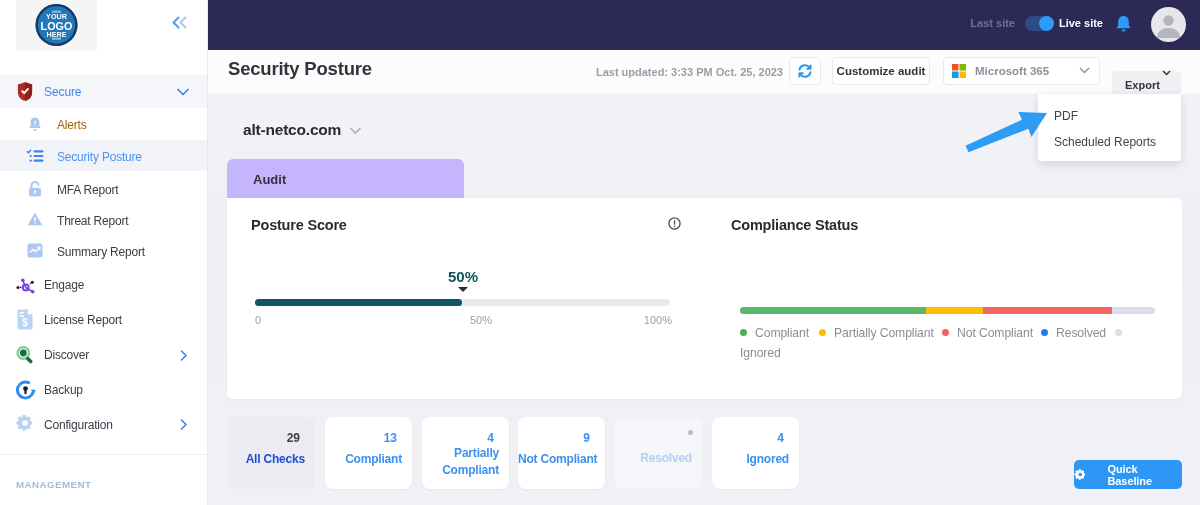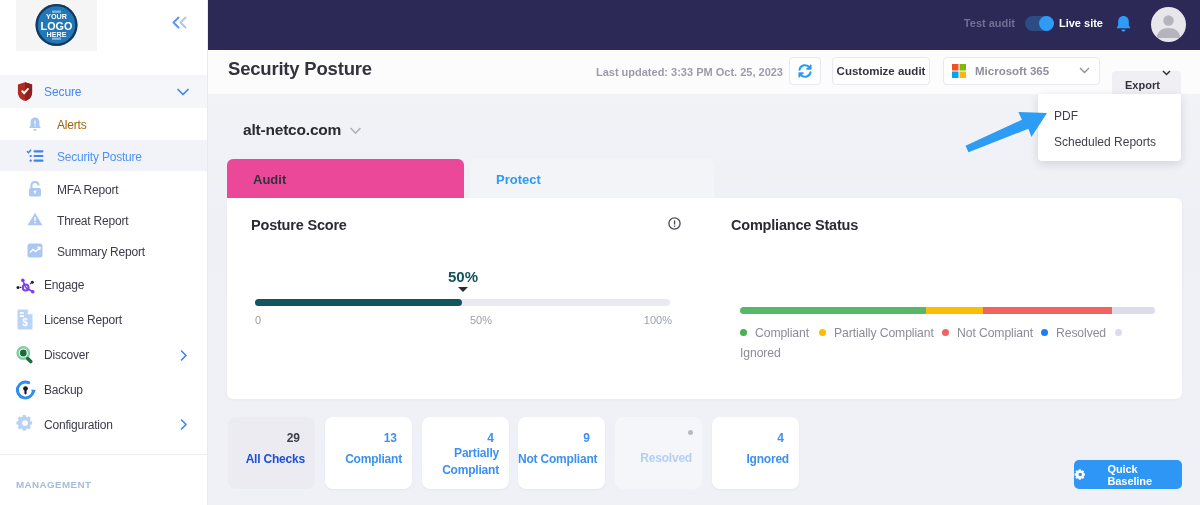--- a/index.html
+++ b/index.html
@@ -28,21 +28,21 @@
   #mstext { left:975px; top:65px; font-size:11.5px; font-weight:bold; color:#8f8f9b; }
   #exportbtn { left:1112px; top:57px; width:69px; height:28px; background:#efeff4; border-radius:4px; font-size:11.5px; font-weight:bold; color:#33333d; text-align:left; padding-left:13px; line-height:28px; font-size:11px;margin-top:14px; }
 
   
   #dropdown { z-index:30; left:1038px; top:94px; width:143px; height:67px; background:#fff; border-radius:0 0 4px 4px; box-shadow:0 3px 10px rgba(30,30,60,.14); }
   .dditem { z-index:31; left:1054px; font-size:12px; color:#3f3f49; }
 
   
   #content { left:208px; top:94px; width:992px; height:411px; background:linear-gradient(180deg,#f2f3f7 0%,#eff0f5 30%,#f0f1f6 100%); }
   #company { left:243px; top:121px; font-size:15.5px; font-weight:bold; color:#2a2a33; letter-spacing:-0.2px; }
-  #tab1 { left:227px; top:159px; width:237px; height:42px; background:#ec4899; border-radius:6px 6px 0 0; font-size:13px; font-weight:bold; color:#33333d; line-height:41px; padding-left:26px; }
+  #tab1 { left:227px; top:159px; width:237px; height:42px; background:#c4b5fd; border-radius:6px 6px 0 0; font-size:13px; font-weight:bold; color:#33333d; line-height:41px; padding-left:26px; }
   #tab2 { left:470px; top:159px; width:244px; height:41px; background:#f3f4f8; border-radius:6px 6px 0 0; font-size:13px; font-weight:bold; color:#2e9af0; line-height:41px; padding-left:26px; }
   #panel { left:227px; top:198px; width:955px; height:201px; background:#fff; border-radius:0 6px 6px 6px; box-shadow:0 1px 3px rgba(30,30,60,.04); }
   #pstitle { left:243px; top:217px; font-size:14.5px; font-weight:bold; color:#2b2b34; letter-spacing:-0.2px;margin-left:8px; }
   #cstitle { left:731px; top:217px; font-size:14.5px; font-weight:bold; color:#2b2b34; letter-spacing:-0.2px; }
   #pct { left:413px; top:268px; width:100px; text-align:center; font-size:15px; font-weight:bold; color:#12525c; }
   #pctmark { left:458px; top:287px; width:0; height:0; border-left:5px solid transparent; border-right:5px solid transparent; border-top:5px solid #2b2b34; }
   #psbar { left:255px; top:299px; width:415px; height:7px; border-radius:4px; background:#e8eaf0; }
   #psfill { left:255px; top:299px; width:207px; height:7px; border-radius:4px; background:#0f5660; }
   .axis { top:314px; font-size:11px; color:#9aa0ab; }
   #csbar { left:740px; top:307px; width:415px; height:7px; border-radius:4px; overflow:hidden; display:flex; }
@@ -73,21 +73,21 @@
   
   #sidebar { left:0; top:0; width:208px; height:505px; background:#fff; border-right:1px solid #e9e9ef; }
   #logobox { left:16px; top:0; width:81px; height:51px; background:#f5f5f6; }
   .srow { left:0; width:207px; }
 </style>
 </head>
 <body>
 <div id="page">
 
   <div id="topbar" class="abs"></div>
-  <div id="testsite" class="abs">Test audit</div>
+  <div id="testsite" class="abs">Last site</div>
   <div id="toggle" class="abs">
       <div class="knob"></div>
     </div>
   <div id="livesite" class="abs">Live site</div>
   <div id="tbell" class="abs"><svg width="17" height="19" viewBox="0 0 17 19">
         <path d="M8.5 1 C5.3 1 3.2 3.4 3.2 6.6 L3.2 10.2 L1.6 13.2 L15.4 13.2 L13.8 10.2 L13.8 6.6 C13.8 3.4 11.7 1 8.5 1 Z" fill="#2e9cf6"></path>
         <path d="M6.4 14.6 a2.1 2.1 0 0 0 4.2 0 Z" fill="#2e9cf6"></path>
       </svg></div>
   <div id="avatar" class="abs"><svg width="35" height="35" viewBox="0 0 35 35">
         <circle cx="17.5" cy="13.5" r="5.2" fill="#b4b4bc"></circle>
@@ -128,21 +128,20 @@
   <svg class="abs" style="left:950px;top:95px;z-index:32" width="110" height="65" viewBox="0 0 110 65">
       <polygon points="15.5,50.8 71.9,24.7 68.4,17 97,18 81.4,42 78.4,33.8 18.5,57.2" fill="#2d9cf5"></polygon>
     </svg>
 
   <div id="content" class="abs"></div>
   <div id="company" class="abs">alt-netco.com</div>
   <svg class="abs" style="left:349px;top:127px" width="13" height="8">
       <path d="M1.5 1 L6.5 6 L11.5 1" stroke="#b0b0ba" stroke-width="1.6" fill="none"></path>
     </svg>
   <div id="tab1" class="abs">Audit</div>
-  <div id="tab2" class="abs">Protect</div>
   <div id="panel" class="abs"></div>
   <div id="pstitle" class="abs">Posture Score</div>
   <svg class="abs" style="left:668px;top:217px" width="13" height="13" viewBox="0 0 13 13">
       <circle cx="6.5" cy="6.5" r="5.6" stroke="#4a4a55" stroke-width="1.3" fill="none"></circle>
       <rect x="5.9" y="3.4" width="1.3" height="4.2" fill="#4a4a55"></rect>
       <rect x="5.9" y="8.6" width="1.3" height="1.3" fill="#4a4a55"></rect>
     </svg>
   <div id="cstitle" class="abs">Compliance Status</div>
   <div id="pct" class="abs">50%</div>
   <div id="pctmark" class="abs"></div>

